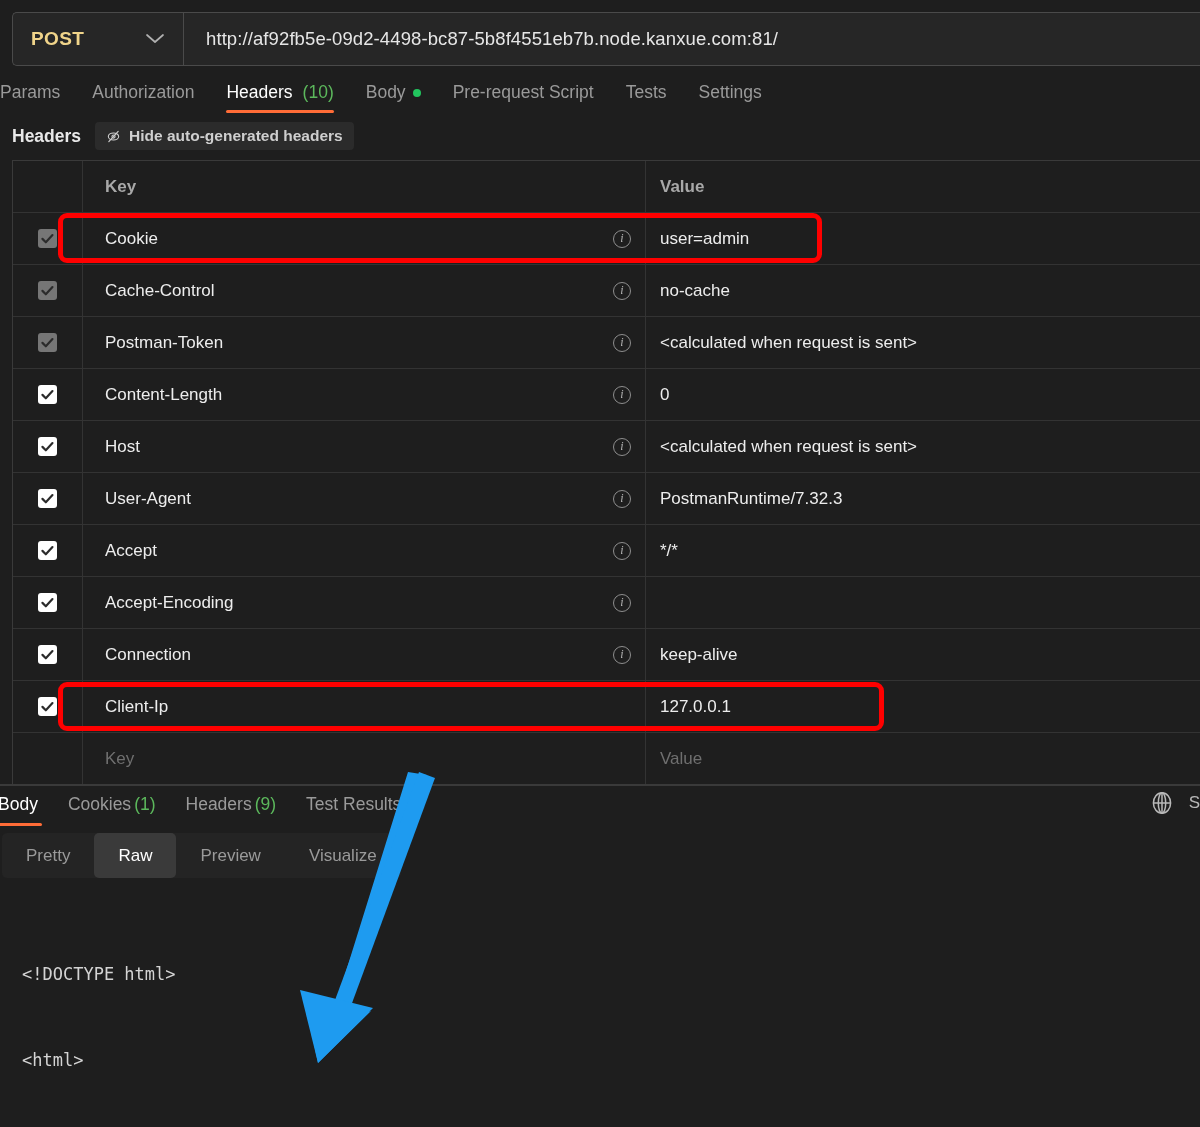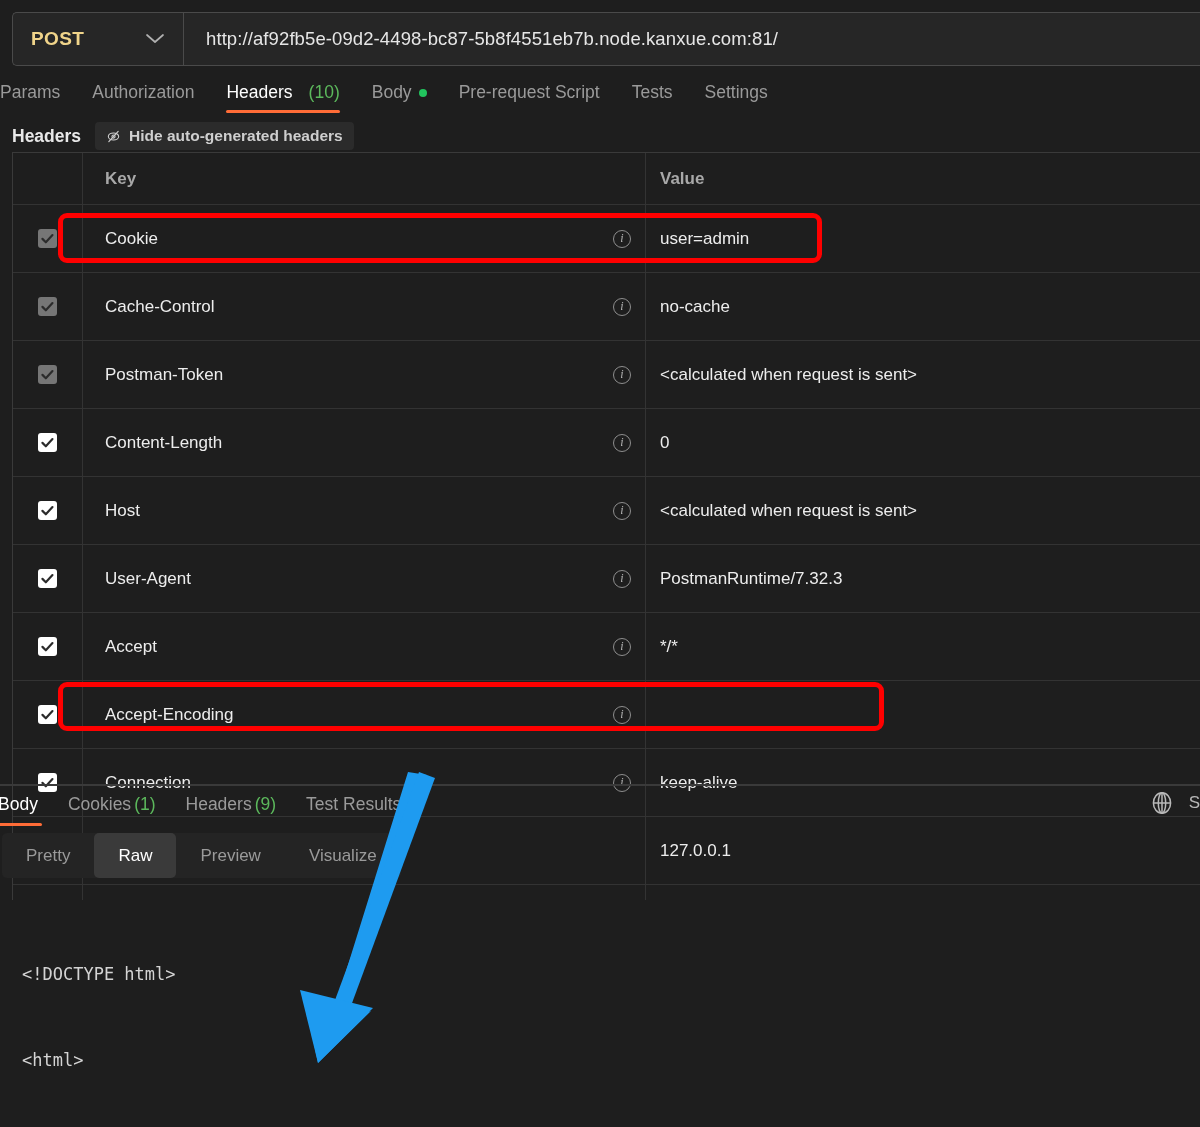--- a/index.html
+++ b/index.html
@@ -53,21 +53,21 @@
   }
   .rtab {
     position: relative;
     font-size: 17.5px; color: #9a9a9a;
     padding: 0 0 10px 0;
     margin-right: 32px;
     cursor: pointer; white-space: nowrap;
   }
   .rtab:first-child { }
   .rtab.active { color: #ffffff; }
-  .rtab .count { color: #5cb85c; margin-left: 16px; }
+  .rtab .count { color: #5cb85c; margin-left: 10px; }
   .rtab.active .underline {
     position: absolute; left: 0; right: 0; bottom: 0;
     height: 3px; background: #ff6c37; border-radius: 2px;
   }
   .green-dot {
     display: inline-block; width: 8px; height: 8px;
     border-radius: 50%; background: #22c55e;
     margin-left: 7px; vertical-align: middle;
   }
 
@@ -86,28 +86,28 @@
     display: flex; align-items: center; gap: 8px;
     background: #2b2b2b; border-radius: 4px;
     padding: 5px 11px;
     font-size: 15.5px; color: #cfcfcf; font-weight: bold;
     cursor: pointer;
   }
   .eyeoff { width: 15px; height: 15px; display: block; }
 
   
   .tbl {
-    position: absolute; left: 12px; top: 152px;
+    position: absolute; left: 12px; top: 160px;
     width: 1188px;
     border-top: 1px solid #3a3a3a;
     border-left: 1px solid #3a3a3a;
   }
   .trow {
     display: flex; align-items: stretch;
-    height: 68px;
+    height: 52px;
     border-bottom: 1px solid #333333;
   }
   .trow.head { height: 52px; }
   .c-check {
     width: 70px; flex: 0 0 70px;
     border-right: 1px solid #333333;
     display: flex; align-items: center; justify-content: center;
   }
   .c-key {
     width: 563px; flex: 0 0 563px;

